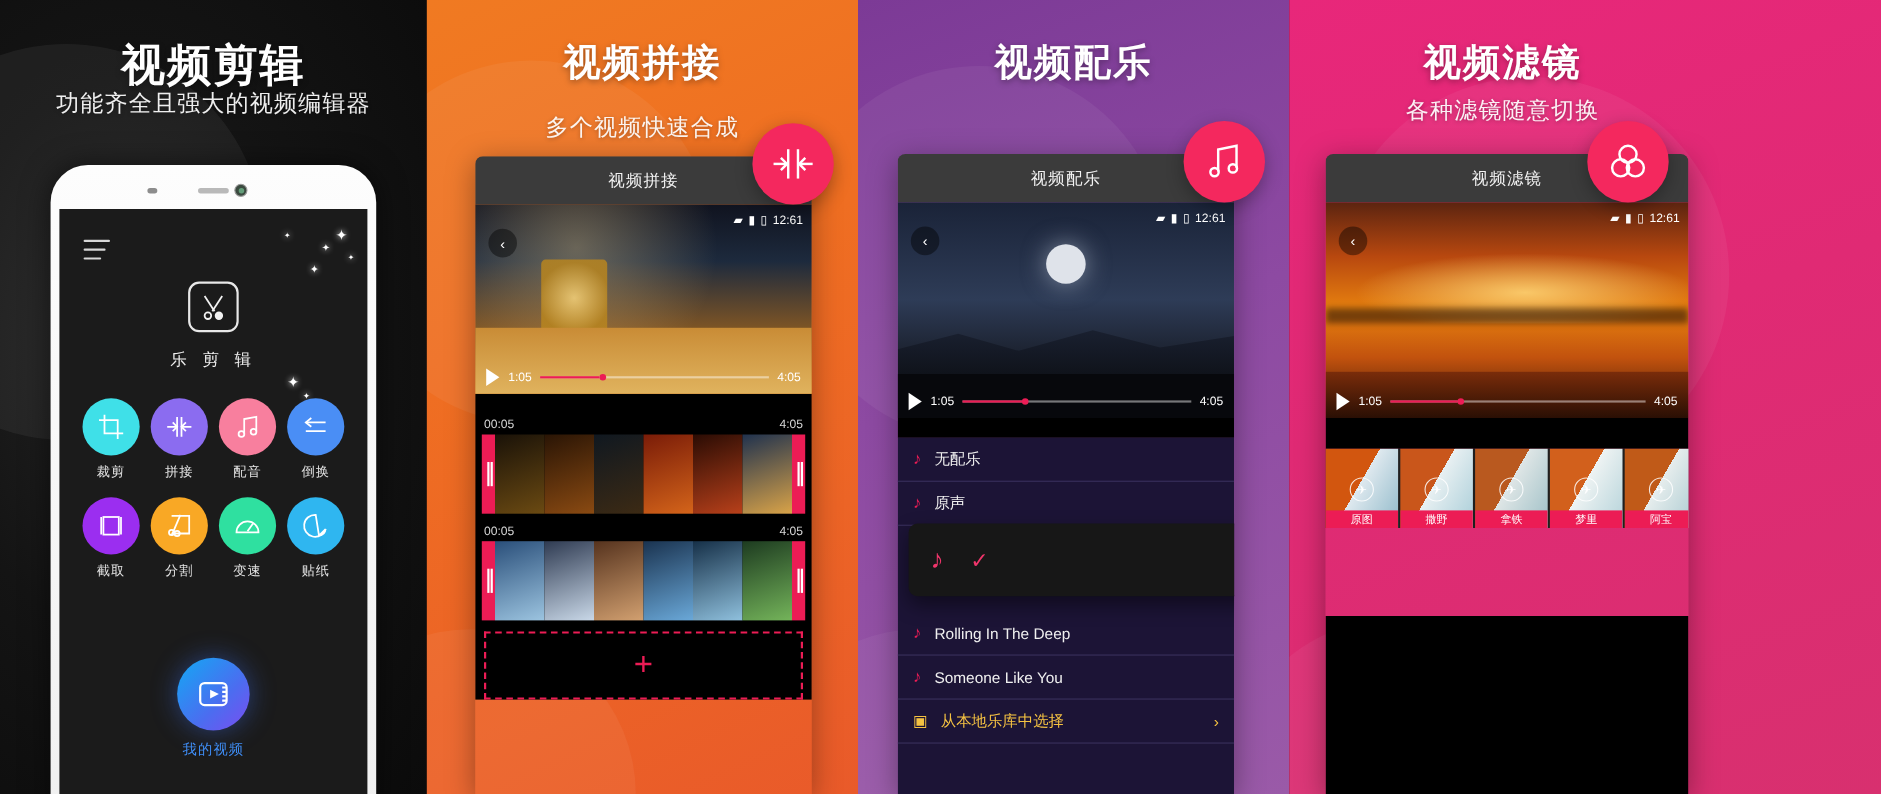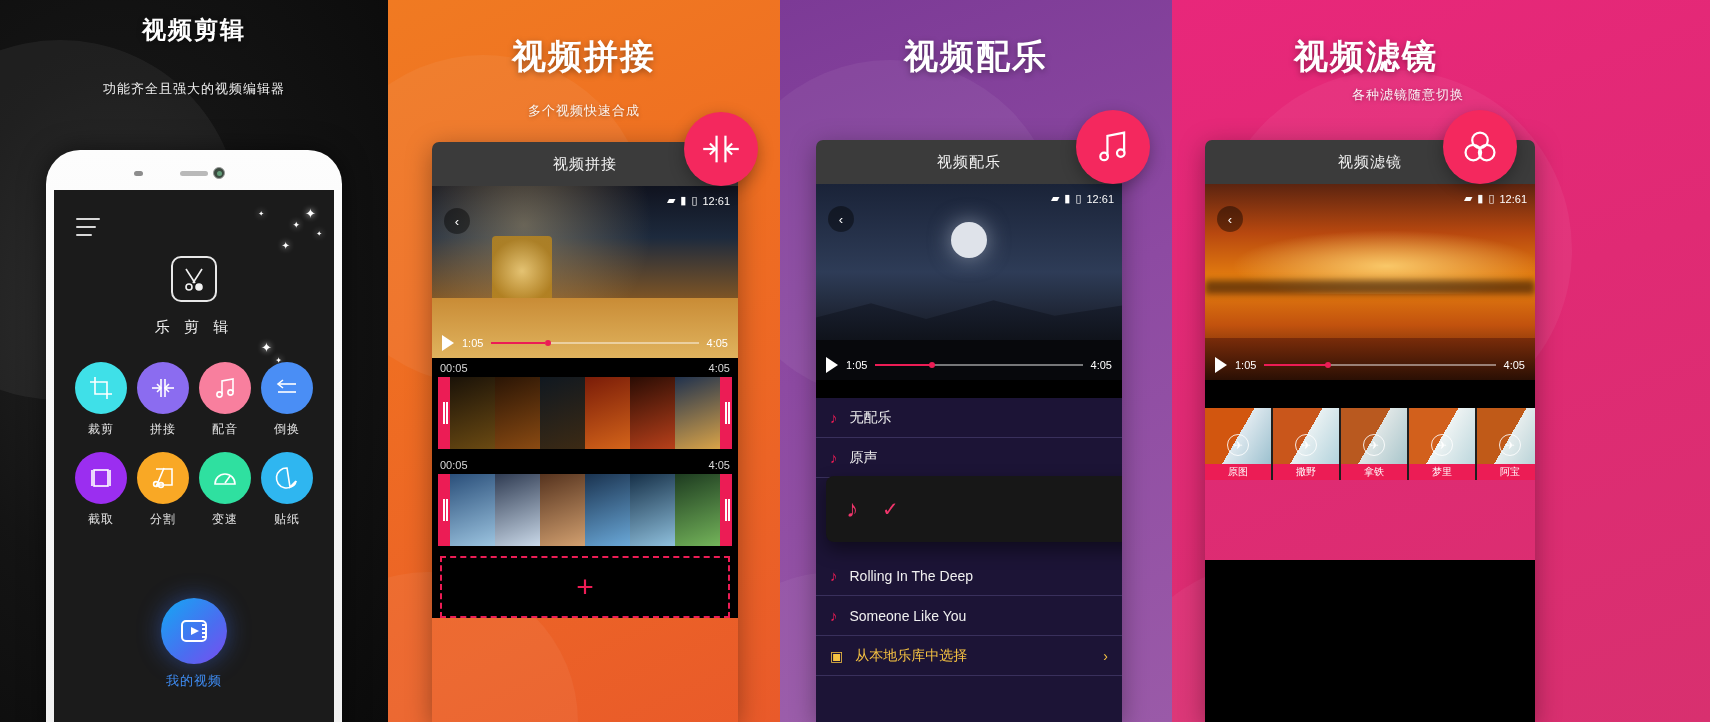--- a/index.html
+++ b/index.html
@@ -23,21 +23,21 @@
   }
   .blob2 { position: absolute; border-radius: 50%; background: rgba(255,255,255,0.05); pointer-events:none;}
 
   .headline {
     position: absolute; left: 0; right: 0; text-align: center;
     color: #fff; letter-spacing: 2px; font-weight: 700;
     text-shadow: 0 2px 6px rgba(0,0,0,.35);
   }
   .sub {
     position: absolute; left: 0; right: 0; text-align: center;
-    color: rgba(255,255,255,.93); font-size: 13px; letter-spacing: 1px;
+    color: rgba(255,255,255,.93); font-size: 21px; letter-spacing: 1px;
     text-shadow: 0 1px 4px rgba(0,0,0,.3);
   }
 
   
   .phone {
     position: absolute; left: 46px; top: 150px; width: 296px; height: 600px;
     background: linear-gradient(180deg,#fdfdfd 0%,#f0f0f0 100%);
     border-radius: 34px 34px 0 0;
     box-shadow: 0 0 26px rgba(0,0,0,.55);
     padding: 40px 8px 0 8px;
@@ -130,21 +130,21 @@
     box-shadow:0 5px 16px rgba(0,0,0,.3); z-index:9;
   }
 </style>
 </head>
 <body>
 
 <div class="stage">
 
   <div class="panel p1">
     <div class="blob" style="left:-120px; top:40px; width:360px; height:360px;"></div>
-    <div class="headline" style="top:14px; font-size:24px;">视频剪辑</div>
+    <div class="headline" style="top:32px; font-size:40px;">视频剪辑</div>
     <div class="sub" style="top:80px;">功能齐全且强大的视频编辑器</div>
 
     <div class="phone">
       <div class="sensor"></div>
       <div class="earpiece"></div>
       <div class="camera"></div>
 
       <div class="screen1">
         <div class="hamburger">
             <i></i>
@@ -302,21 +302,21 @@
           <div class="playtri"></div>
           <div class="ptime">1:05</div>
           <div class="track">
               <div class="fill"></div>
               <div class="knob"></div>
             </div>
           <div class="ptime">4:05</div>
         </div>
       </div>
 
-      <div style="background:#000; ">
+      <div style="background:#000; padding-top:18px;">
         <div class="tlabel">
           <span>00:05</span>
           <span>4:05</span>
         </div>
         <div class="clipstrip">
           <div class="handle"></div>
           <div class="thumbs">
             <div style="background:linear-gradient(160deg,#1a1208,#6b4a12);"></div>
             <div style="background:linear-gradient(160deg,#2a1505,#8a4a12);"></div>
             <div style="background:linear-gradient(160deg,#101820,#3c2a14);"></div>
@@ -420,21 +420,21 @@
           <span class="check">✓</span>
         </div>
       </div>
     </div>
   </div>
 
   <div class="panel p4">
     <div class="blob" style="left:40px; top:70px; width:360px; height:360px;"></div>
     <div class="blob2" style="left:-60px; bottom:-160px; width:320px; height:320px;"></div>
     <div class="headline" style="top:34px; left:0; width:388px; font-size:34px;">视频滤镜</div>
-    <div class="sub" style="top:86px; left:0; width:388px;margin-left:42px;">各种滤镜随意切换</div>
+    <div class="sub" style="top:86px; left:0; width:388px;">各种滤镜随意切换</div>
 
     <div class="fab" style="left:271px; top:110px;">
       <svg width="40" height="40" viewBox="0 0 36 36" fill="none" stroke="#fff" stroke-width="2">
         <circle cx="18" cy="12" r="7"></circle>
           <circle cx="12" cy="23" r="7"></circle>
           <circle cx="24" cy="23" r="7"></circle>
       </svg>
     </div>
 
     <div class="device" style="left:33px; top:140px; width:330px; height:582px;">

